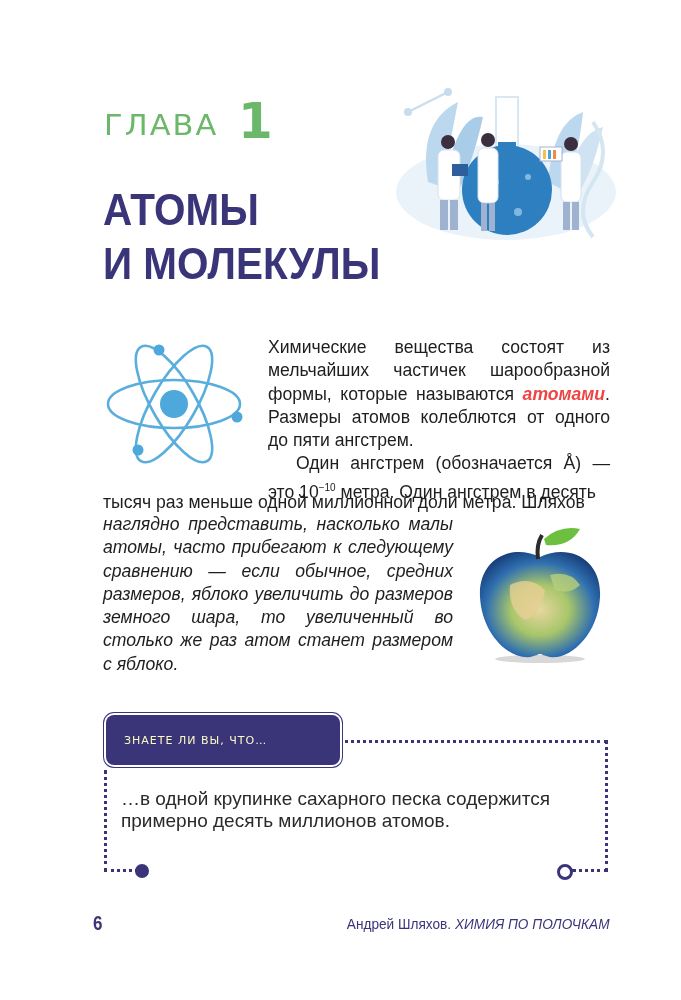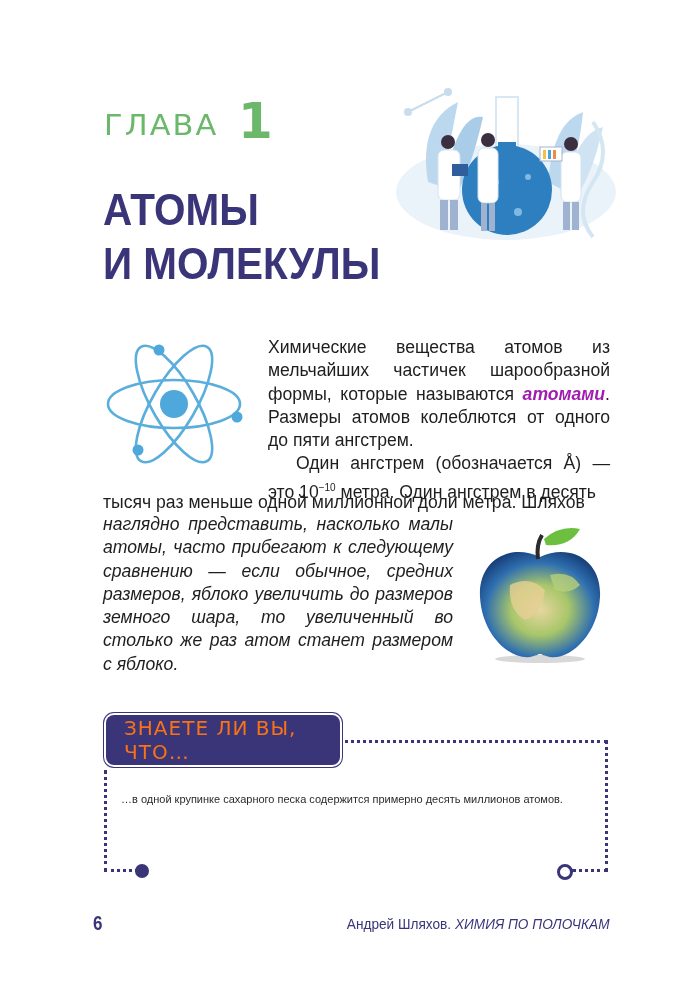--- a/index.html
+++ b/index.html
@@ -12,35 +12,35 @@
   .title { left: 103px; top: 183px; font-family: "Liberation Sans", sans-serif; font-weight: bold; font-size: 44px; line-height: 54px; color: #3a3479; transform: scaleX(0.92); transform-origin: left top; letter-spacing: 0px; }
 
   .hero { left: 388px; top: 72px; width: 235px; height: 175px; }
   .atom { left: 104px; top: 338px; width: 140px; height: 130px; }
   .apple { left: 470px; top: 525px; width: 140px; height: 140px; }
 
   .p { font-size: 17.6px; line-height: 23.3px; color: #1e1e1e; text-align: justify; }
   .p1 { left: 268px; top: 336px; width: 342px; }
   .p2 { left: 103px; top: 445px; width: 507px; }
   .p3 { left: 103px; top: 513px; width: 350px; font-style: italic; }
-  .emph { font-weight: bold; font-style: italic; color: #a21caf; }
+  .emph { font-weight: bold; font-style: italic; color: #ef4444; }
   .indent { text-indent: 28px; }
   sup { font-size: 10px; vertical-align: 7px; }
 
   .box { left: 104px; top: 740px; width: 504px; height: 132px; border-top: 3px dotted #3a3479; border-right: 3px dotted #3a3479; box-sizing: border-box; }
   .box-left { left: 104px; top: 770px; width: 3px; height: 102px; border-left: 3px dotted #3a3479; }
   .box-bottom-l { left: 104px; top: 869px; width: 34px; border-bottom: 3px dotted #3a3479; }
   .box-bottom-r { left: 572px; top: 869px; width: 36px; border-bottom: 3px dotted #3a3479; }
   .dot-filled { left: 135px; top: 864px; width: 14px; height: 14px; border-radius: 50%; background: #3a3479; }
   .dot-ring { left: 557px; top: 864px; width: 10px; height: 10px; border-radius: 50%; border: 3px solid #3a3479; background: #fff; }
 
   .badge { left: 106px; top: 715px; width: 234px; height: 50px; background: #3a3479; border-radius: 8px; box-shadow: 0 0 0 2px #fff, 0 0 0 3px #3a3479; display: flex; align-items: center; padding-left: 18px; box-sizing: border-box; }
-  .badge span { color: #f97316; font-family: "DejaVu Sans", sans-serif; font-size: 20px; letter-spacing: 1px; }
+  .badge span { color: #fef9c3; font-family: "DejaVu Sans", sans-serif; font-size: 11px; letter-spacing: 1px; }
 
-  .box-text { left: 121px; top: 788px; width: 480px; font-size: 11px; line-height: 22px; color: #2a2a2a; }
+  .box-text { left: 121px; top: 788px; width: 480px; font-size: 19px; line-height: 22px; color: #2a2a2a; }
 
   .page-num { left: 93px; top: 912px; font-size: 20px; font-weight: bold; color: #3a3479; transform: scaleX(0.85); transform-origin: left; }
   .footer { right: 72px; top: 915px; font-size: 15.5px; color: #3a3479; transform: scaleX(0.88); transform-origin: right; white-space: nowrap; }
   .footer i { font-style: italic; }
 </style>
 </head>
 <body>
 
 <div class="abs chapter-label">ГЛАВА</div>
 <div class="abs chapter-num">1</div>
@@ -94,21 +94,21 @@
       <ellipse cx="70" cy="66" rx="66" ry="22" transform="rotate(60 70 66)"></ellipse>
       <ellipse cx="70" cy="66" rx="66" ry="22" transform="rotate(-60 70 66)"></ellipse>
     </g>
     <circle cx="70" cy="66" r="14" fill="#4fa8dc"></circle>
     <circle cx="55" cy="12" r="5.5" fill="#4fa8dc"></circle>
     <circle cx="133" cy="79" r="5.5" fill="#4fa8dc"></circle>
     <circle cx="34" cy="112" r="5.5" fill="#4fa8dc"></circle>
   </svg>
 </div>
 
-<div class="abs p p1"><span>Химические вещества атомов из мельчайших частичек шарообразной формы, которые называются </span><span class="emph">атомами</span><span>. Размеры атомов колеблются от одного до пяти ангстрем.</span><div class="indent"><span>Один ангстрем (обозначается Å) — это 10</span><sup>−10</sup><span> метра. Один ангстрем в десять</span></div></div>
+<div class="abs p p1"><span>Химические вещества состоят из мельчайших частичек шарообразной формы, которые называются </span><span class="emph">атомами</span><span>. Размеры атомов колеблются от одного до пяти ангстрем.</span><div class="indent"><span>Один ангстрем (обозначается Å) — это 10</span><sup>−10</sup><span> метра. Один ангстрем в десять</span></div></div>
 
 <div class="abs p p2" style="top:491px;">тысяч раз меньше одной миллионной доли метра. Шляхов</div>
 
 <div class="abs p p3">наглядно представить, насколько малы атомы, часто прибегают к следующему сравнению — если обычное, средних размеров, яблоко увеличить до размеров земного шара, то увеличенный во столько же раз атом станет размером с яблоко.</div>
 
 <div class="abs apple">
   <svg width="140" height="140" viewBox="0 0 140 140">
     <defs>
       <radialGradient id="g1" cx="50%" cy="55%" r="60%">
         <stop offset="0%" stop-color="#e8d6a0"></stop>

